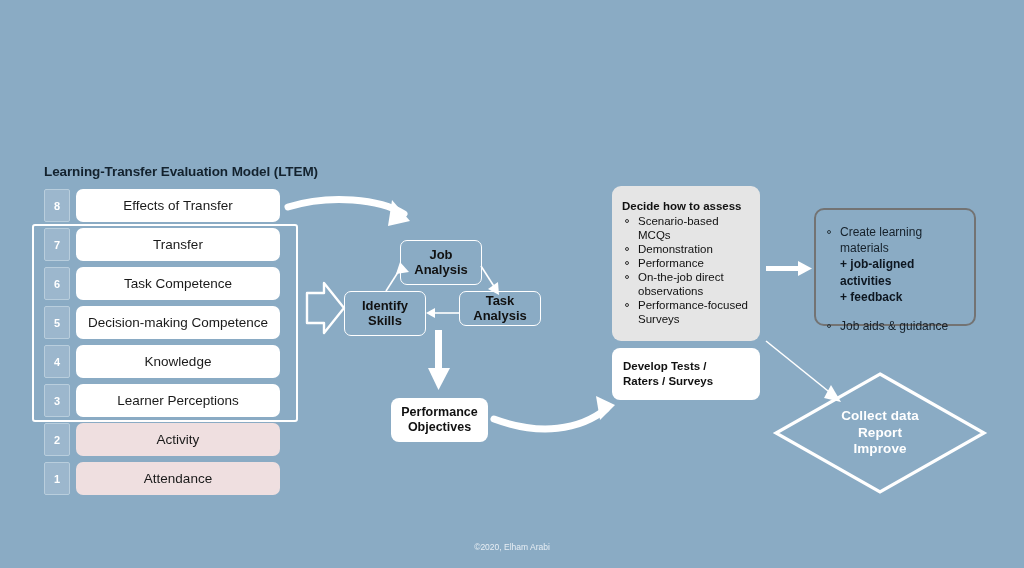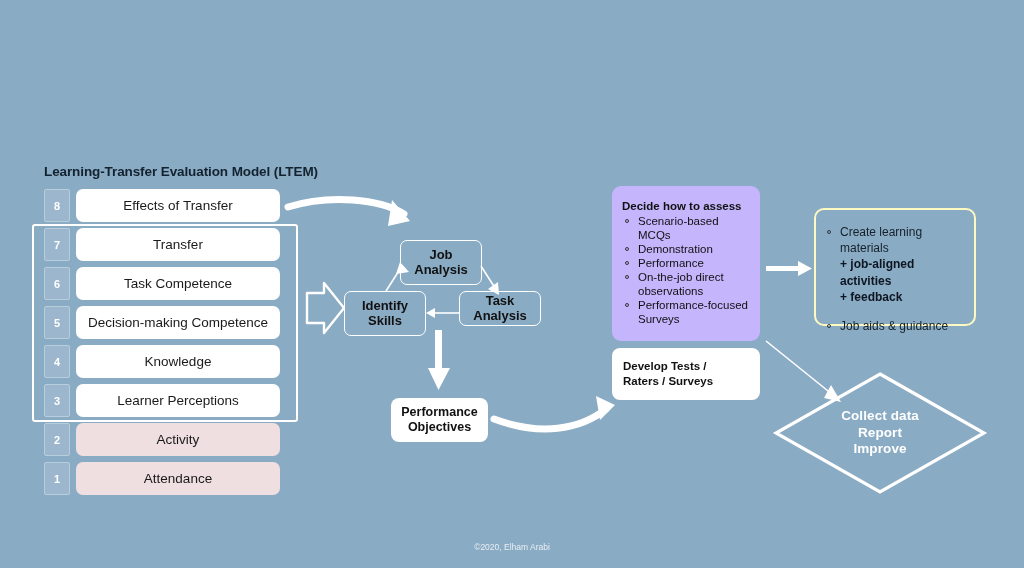--- a/index.html
+++ b/index.html
@@ -92,21 +92,21 @@
     font-weight: bold;
   }
 
   #job-analysis   { left: 400px; top: 240px; width: 82px;  height: 45px; font-size: 13px; font-weight: bold; line-height: 1.15; }
   #identify-skills{ left: 344px; top: 291px; width: 82px;  height: 45px; font-size: 13px; font-weight: bold; line-height: 1.15; }
   #task-analysis  { left: 459px; top: 291px; width: 82px;  height: 35px; font-size: 13px; font-weight: bold; line-height: 1.15; }
   #perf-objectives{ left: 391px; top: 398px; width: 97px;  height: 44px; font-size: 12.5px; font-weight: bold; line-height: 1.2; }
 
   #assess-box {
     left: 612px; top: 186px; width: 148px; height: 155px;
-    background: #c4b5fd; border-radius: 9px;
+    background: #e5e5e5; border-radius: 9px;
     padding: 14px 10px 8px 10px;
     box-sizing: border-box;
     display: block;
     text-align: left;
   }
   #assess-title {
     font-size: 11.5px; font-weight: bold; color: #111111;
     margin-bottom: 2px;
   }
   ul.bullets {
@@ -137,21 +137,21 @@
     padding-left: 11px;
     box-sizing: border-box;
   }
   #develop-text {
     font-size: 11.5px; font-weight: bold; color: #111111;
     line-height: 1.3; text-align: left;
   }
 
   #create-box {
     left: 814px; top: 208px; width: 162px; height: 118px;
-    border: 2px solid #fef9c3; border-radius: 10px;
+    border: 2px solid #737373; border-radius: 10px;
     box-sizing: border-box;
     padding: 14px 8px 8px 8px;
     display: block;
   }
   #create-box ul.bullets > li { font-size: 12px; line-height: 1.35; color: #15202a; }
   #create-box ul.bullets > li::before { border-color: #2a3942; top: 6px; }
   .plus-line {
     font-size: 12px; font-weight: bold; color: #0d1620;
     padding-left: 16px; line-height: 1.35;
   }

